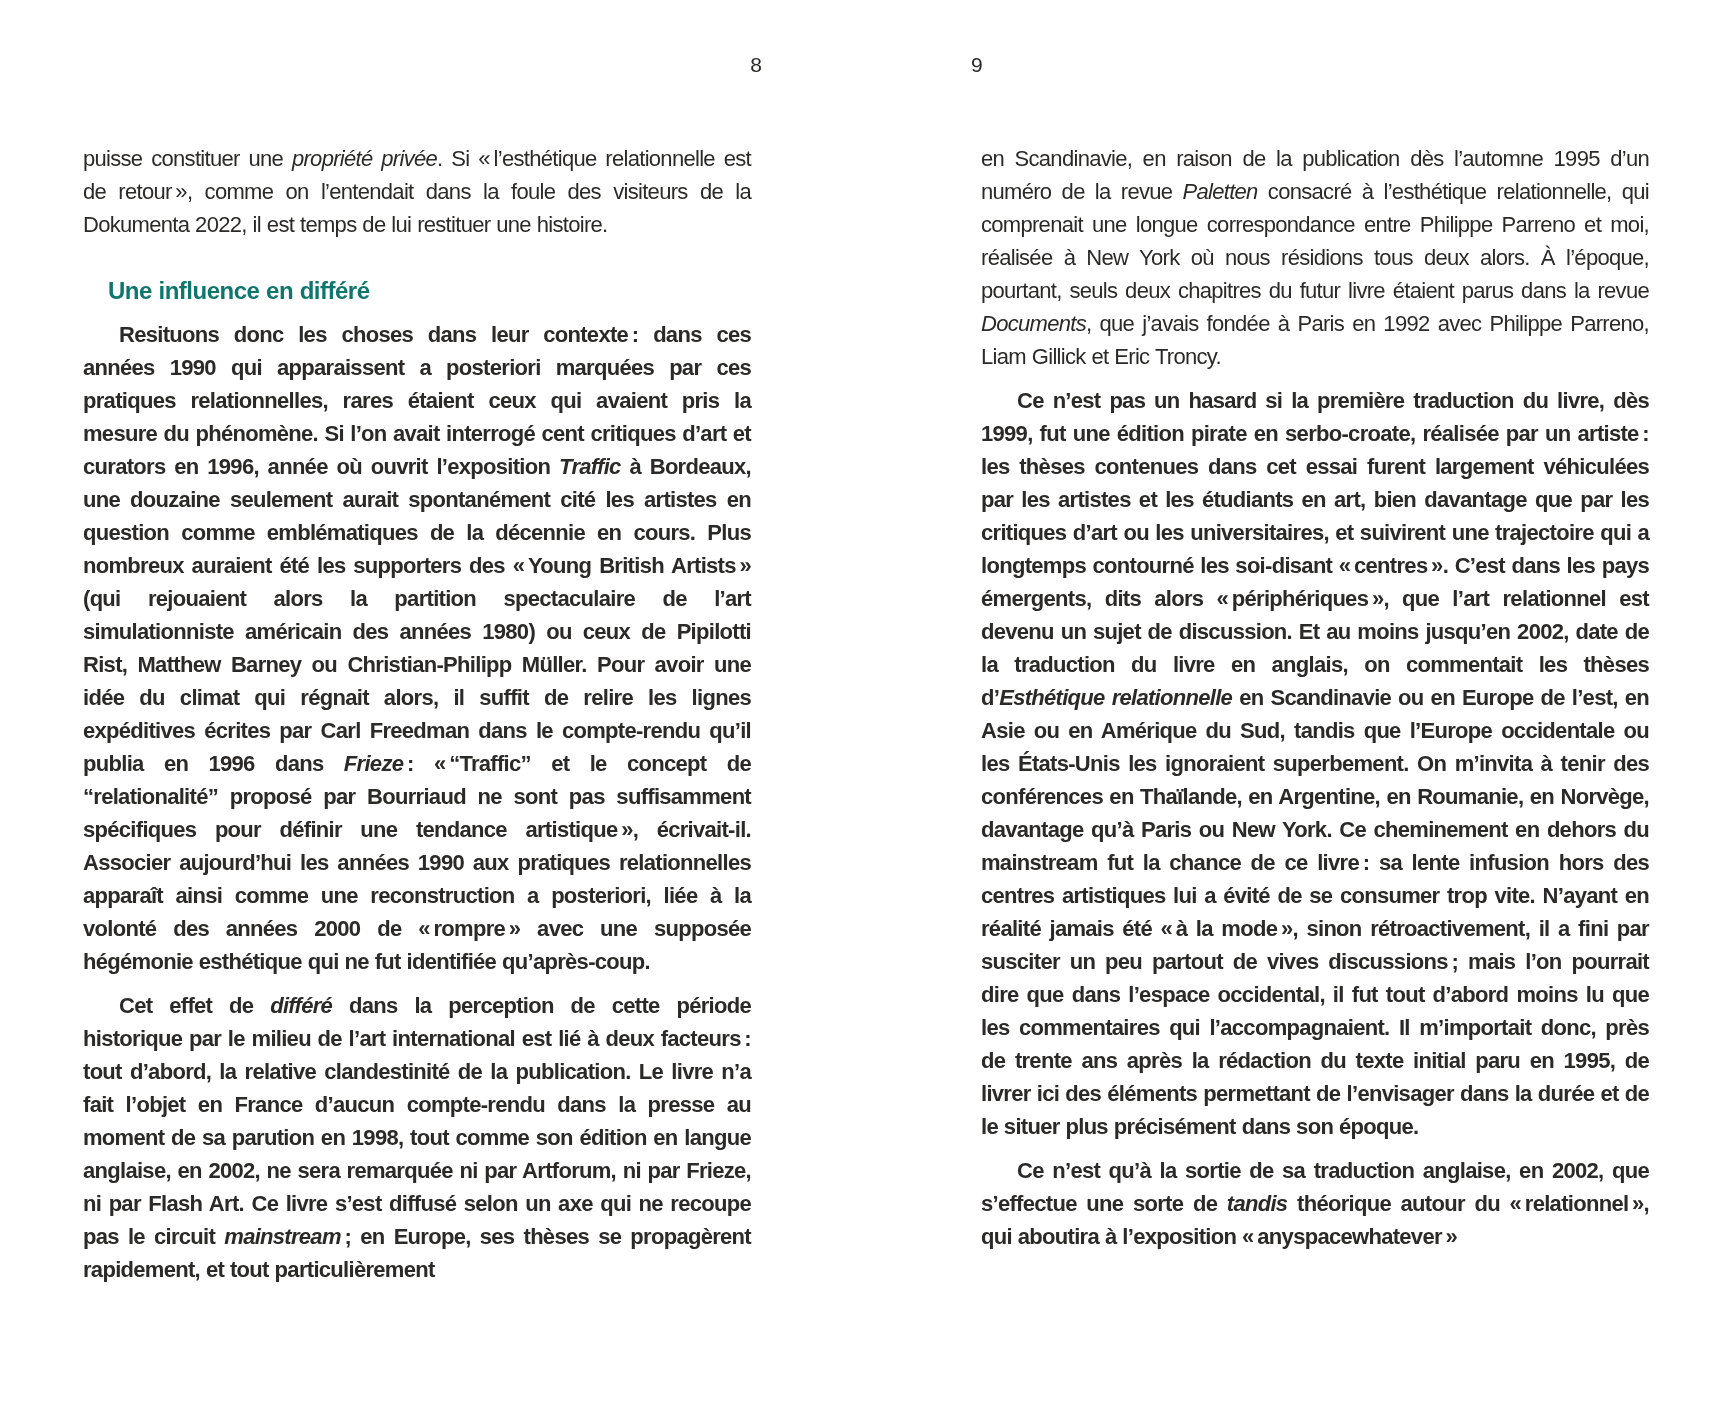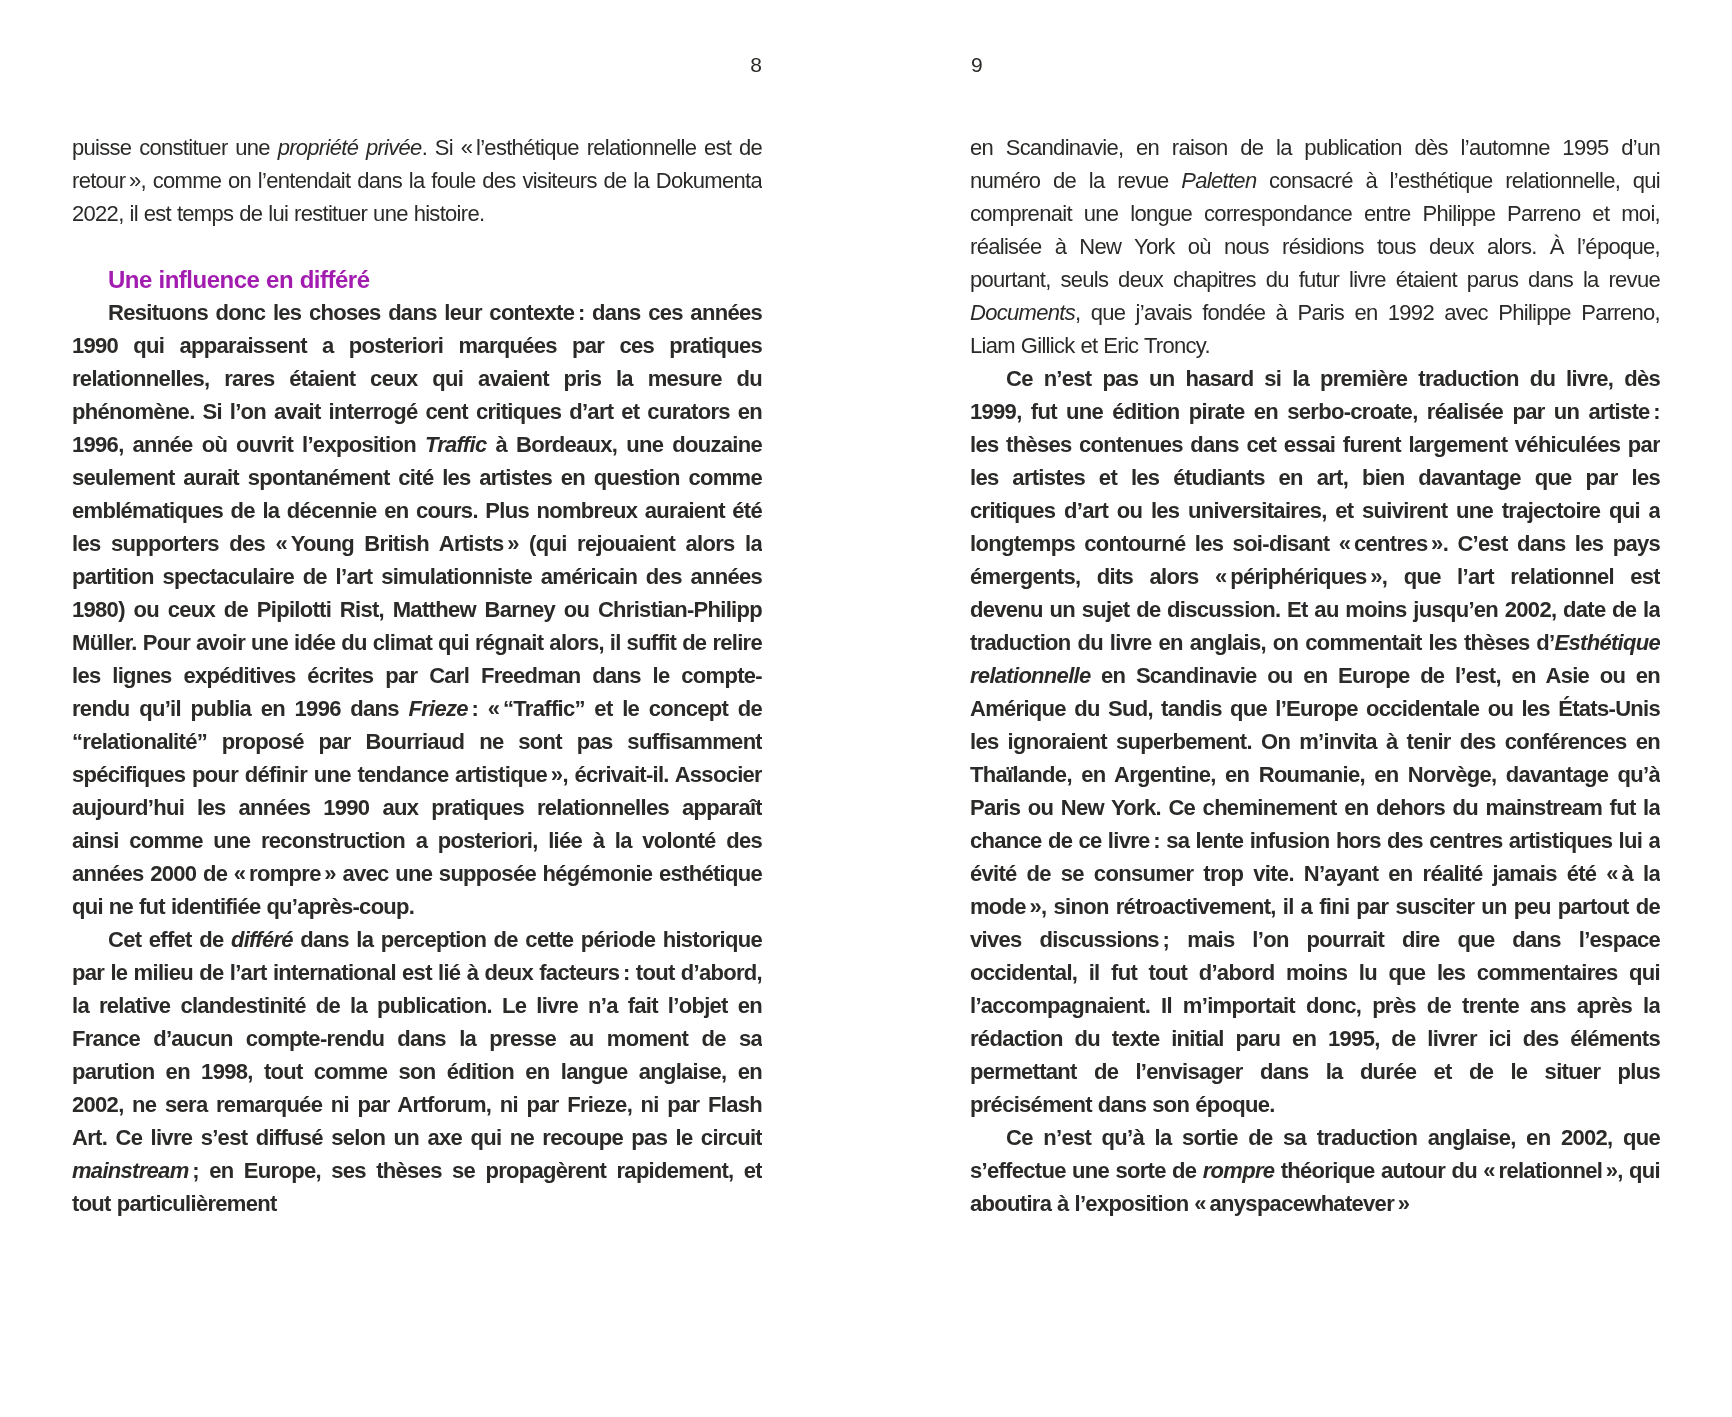--- a/index.html
+++ b/index.html
@@ -45,36 +45,36 @@
     right: 0;
     text-align: justify;
     font-size: 22px;
     line-height: 33px;
     letter-spacing: -0.7px;
     word-spacing: 0.5px;
     hyphens: auto;
     -webkit-hyphens: auto;
   }
   .page-text p.para {
-    margin: 0;
+    margin: 11px;
     text-indent: 0;
   }
   .page-text p.para.indent {
     text-indent: 36px;
     font-weight: bold;
   }
   .page-text h2.section-heading {
     margin: 33px 0 0 0;
     font-size: 24px;
     line-height: 33px;
     font-weight: 700;
     letter-spacing: -0.5px;
     text-indent: 36px;
     text-align: left;
-    color: #a21caf;
+    color: #0f766e;
   }
   em { font-style: italic; }
 </style>
 </head>
 <body>
 
 <div class="spread">
 
   <section class="page page-left">
     <div class="page-number">8</div>
@@ -84,17 +84,17 @@
         <p class="para indent">Resituons donc les choses dans leur contexte : dans ces années 1990 qui apparaissent a posteriori marquées par ces pratiques relationnelles, rares étaient ceux qui avaient pris la mesure du phénomène. Si l’on avait interrogé cent critiques d’art et curators en 1996, année où ouvrit l’exposition <em>Traffic</em> à Bordeaux, une douzaine seulement aurait spontanément cité les artistes en question comme emblématiques de la décennie en cours. Plus nombreux auraient été les supporters des « Young British Artists » (qui rejouaient alors la partition spectaculaire de l’art simulationniste américain des années 1980) ou ceux de Pipilotti Rist, Matthew Barney ou Christian-Philipp Müller. Pour avoir une idée du climat qui régnait alors, il suffit de relire les lignes expéditives écrites par Carl Freedman dans le compte-rendu qu’il publia en 1996 dans <em>Frieze</em> : « “Traffic” et le concept de “relationalité” proposé par Bourriaud ne sont pas suffisamment spécifiques pour définir une tendance artistique », écrivait-il. Associer aujourd’hui les années 1990 aux pratiques relationnelles apparaît ainsi comme une reconstruction a posteriori, liée à la volonté des années 2000 de « rompre » avec une supposée hégémonie esthétique qui ne fut identifiée qu’après-coup.</p>
         <p class="para indent">Cet effet de <em>différé</em> dans la perception de cette période historique par le milieu de l’art international est lié à deux facteurs : tout d’abord, la relative clandestinité de la publication. Le livre n’a fait l’objet en France d’aucun compte-rendu dans la presse au moment de sa parution en 1998, tout comme son édition en langue anglaise, en 2002, ne sera remarquée ni par Artforum, ni par Frieze, ni par Flash Art. Ce livre s’est diffusé selon un axe qui ne recoupe pas le circuit <em>mainstream</em> ; en Europe, ses thèses se propagèrent rapidement, et tout particulièrement</p>
       </div>
   </section>
 
   <section class="page page-right">
     <div class="page-number">9</div>
     <div class="page-text">
         <p class="para">en Scandinavie, en raison de la publication dès l’automne 1995 d’un numéro de la revue <em>Paletten</em> consacré à l’esthétique relationnelle, qui comprenait une longue correspondance entre Philippe Parreno et moi, réalisée à New York où nous résidions tous deux alors. À l’époque, pourtant, seuls deux chapitres du futur livre étaient parus dans la revue <em>Documents</em>, que j’avais fondée à Paris en 1992 avec Philippe Parreno, Liam Gillick et Eric Troncy.</p>
         <p class="para indent">Ce n’est pas un hasard si la première traduction du livre, dès 1999, fut une édition pirate en serbo-croate, réalisée par un artiste : les thèses contenues dans cet essai furent largement véhiculées par les artistes et les étudiants en art, bien davantage que par les critiques d’art ou les universitaires, et suivirent une trajectoire qui a longtemps contourné les soi-disant « centres ». C’est dans les pays émergents, dits alors « périphériques », que l’art relationnel est devenu un sujet de discussion. Et au moins jusqu’en 2002, date de la traduction du livre en anglais, on commentait les thèses d’<em>Esthétique relationnelle</em> en Scandinavie ou en Europe de l’est, en Asie ou en Amérique du Sud, tandis que l’Europe occidentale ou les États-Unis les ignoraient superbement. On m’invita à tenir des conférences en Thaïlande, en Argentine, en Roumanie, en Norvège, davantage qu’à Paris ou New York. Ce cheminement en dehors du mainstream fut la chance de ce livre : sa lente infusion hors des centres artistiques lui a évité de se consumer trop vite. N’ayant en réalité jamais été « à la mode », sinon rétroactivement, il a fini par susciter un peu partout de vives discussions ; mais l’on pourrait dire que dans l’espace occidental, il fut tout d’abord moins lu que les commentaires qui l’accompagnaient. Il m’importait donc, près de trente ans après la rédaction du texte initial paru en 1995, de livrer ici des éléments permettant de l’envisager dans la durée et de le situer plus précisément dans son époque.</p>
-        <p class="para indent">Ce n’est qu’à la sortie de sa traduction anglaise, en 2002, que s’effectue une sorte de <em>rompre</em> théorique autour du « relationnel », qui aboutira à l’exposition « anyspacewhatever »</p>
+        <p class="para indent">Ce n’est qu’à la sortie de sa traduction anglaise, en 2002, que s’effectue une sorte de <em>tandis</em> théorique autour du « relationnel », qui aboutira à l’exposition « anyspacewhatever »</p>
       </div>
   </section>
 
 </div>
 
 </body></html>

